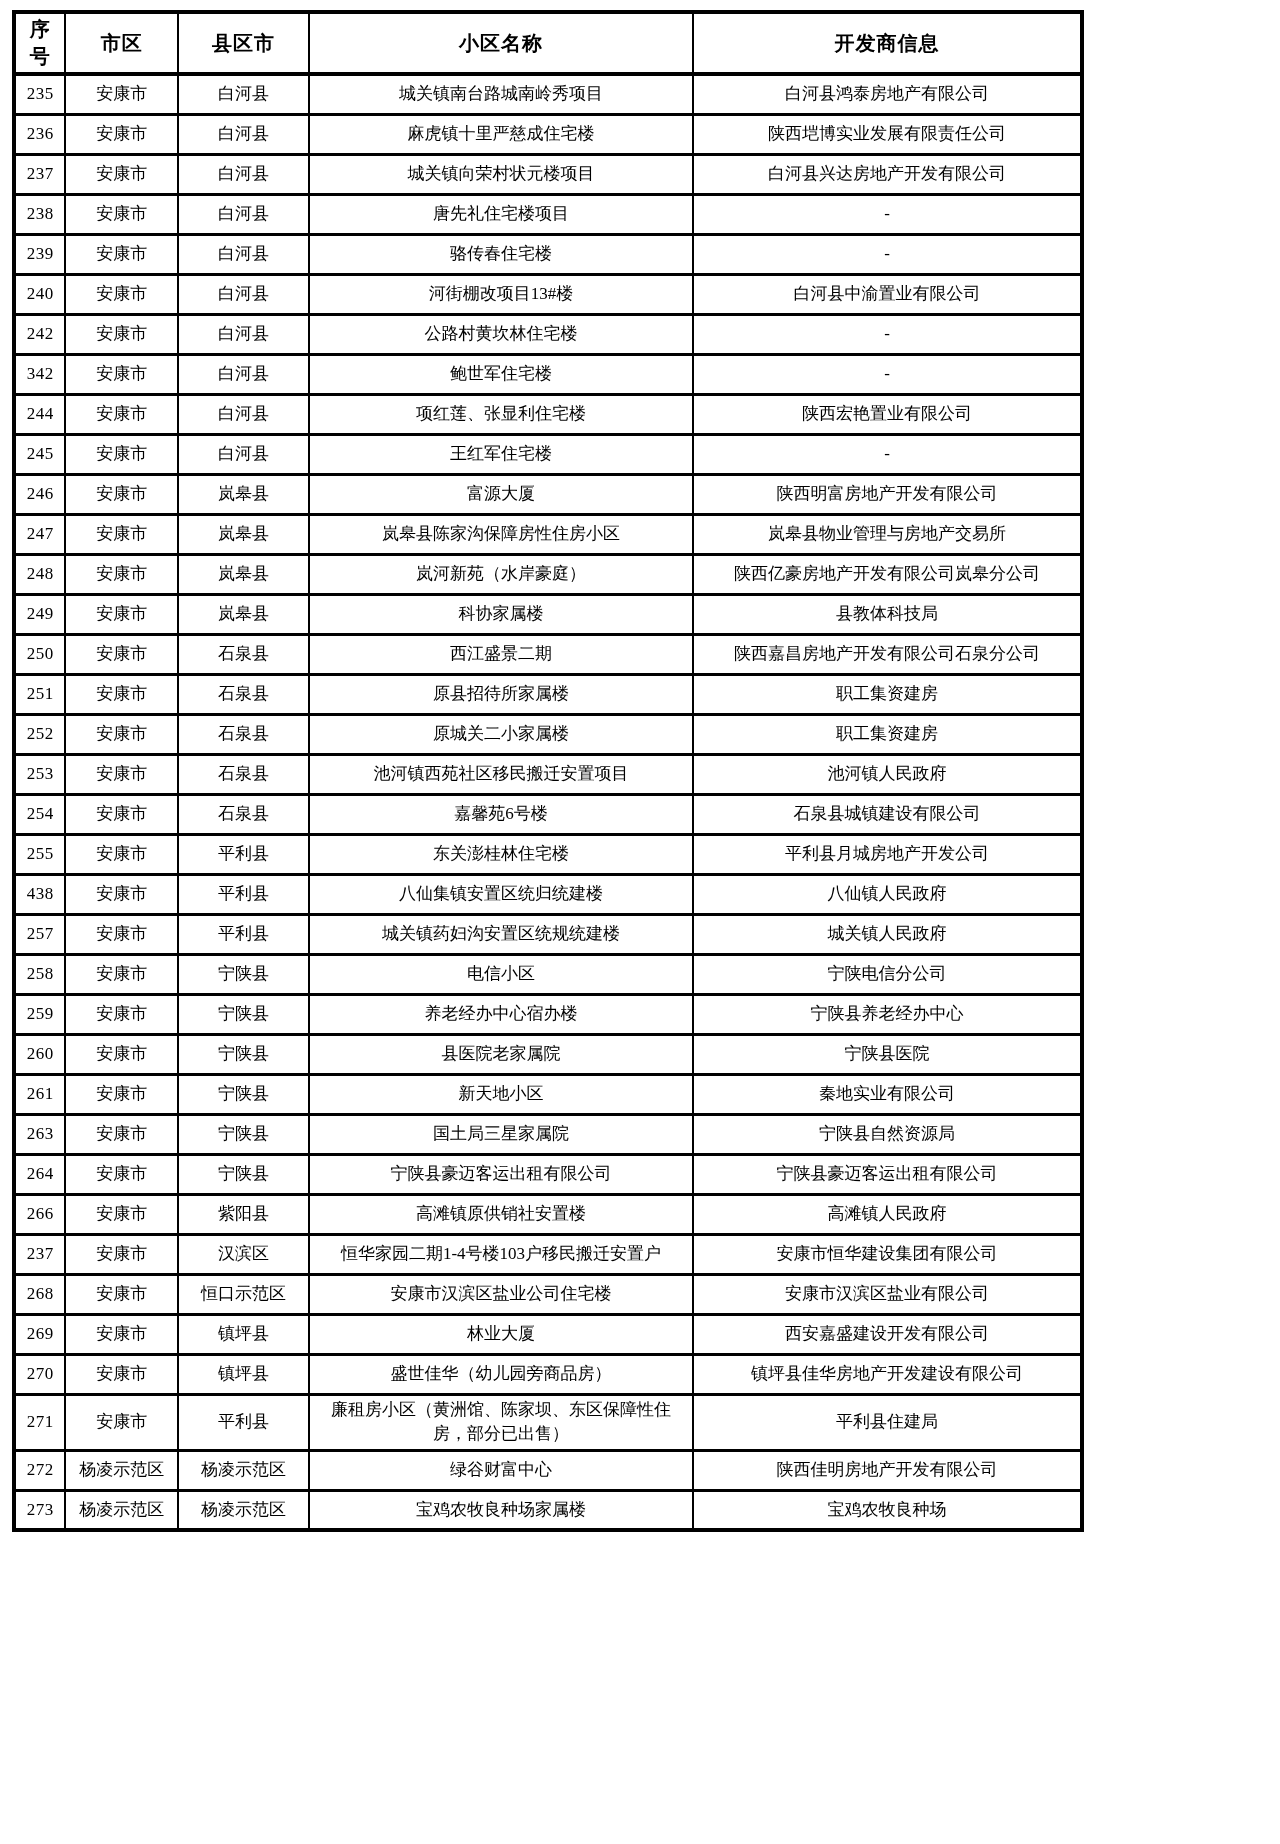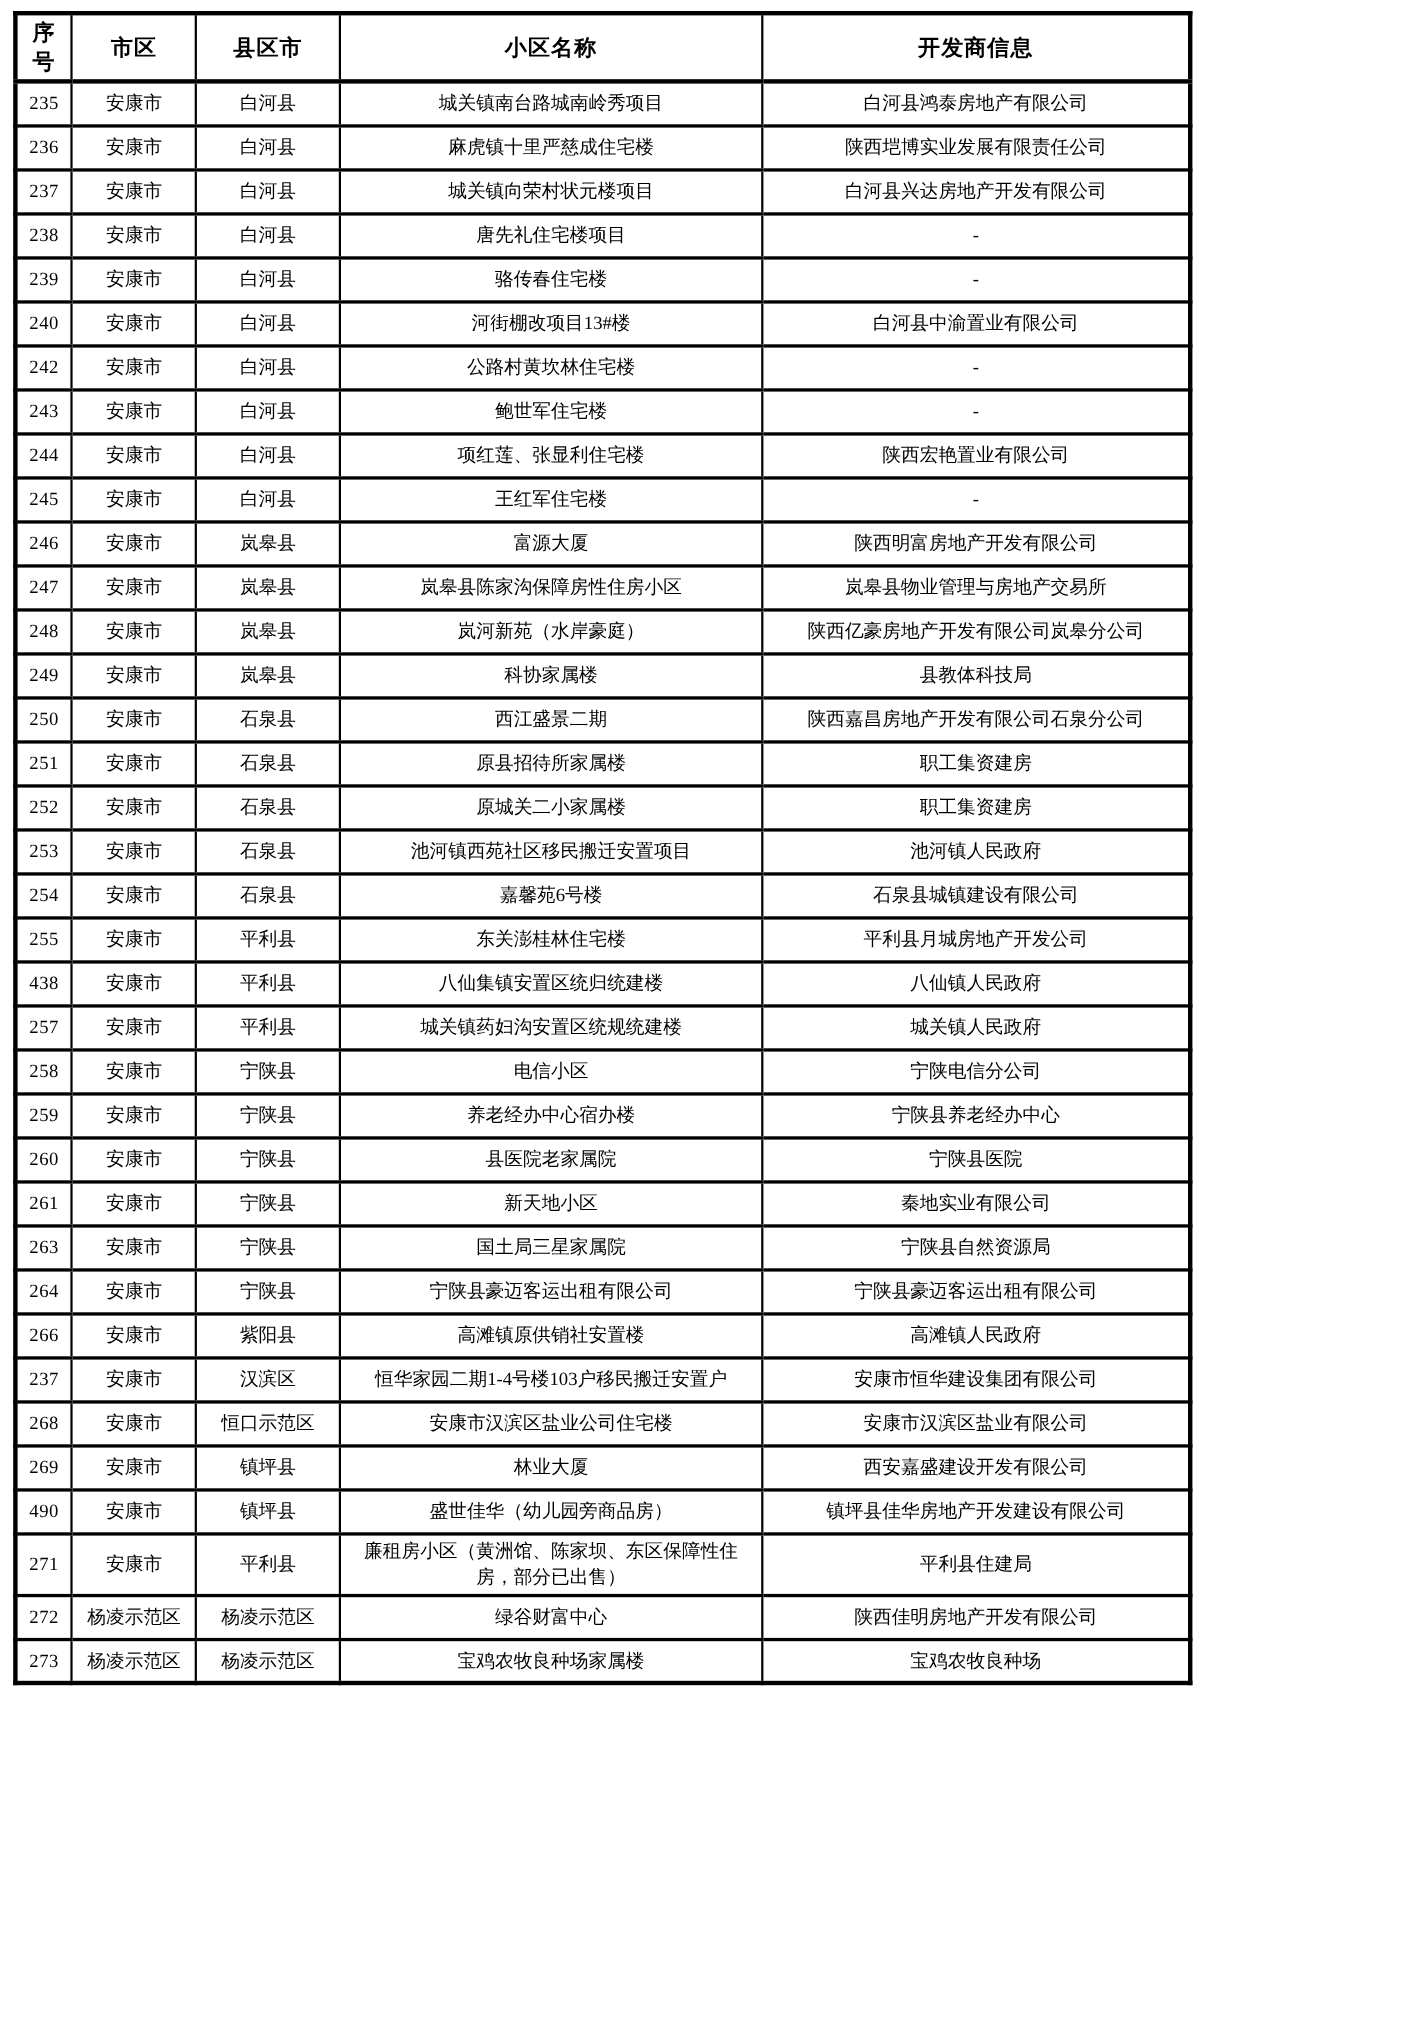--- a/index.html
+++ b/index.html
@@ -121,21 +121,21 @@
     <td class="cell-developer">白河县中渝置业有限公司</td>
   </tr>
         <tr>
     <td class="cell-index">242</td>
     <td class="cell-city">安康市</td>
     <td class="cell-county">白河县</td>
     <td class="cell-community">公路村黄坎林住宅楼</td>
     <td class="cell-developer">-</td>
   </tr>
         <tr>
-    <td class="cell-index">243</td>
+    <td class="cell-index">342</td>
     <td class="cell-city">安康市</td>
     <td class="cell-county">白河县</td>
     <td class="cell-community">鲍世军住宅楼</td>
     <td class="cell-developer">-</td>
   </tr>
         <tr>
     <td class="cell-index">244</td>
     <td class="cell-city">安康市</td>
     <td class="cell-county">白河县</td>
     <td class="cell-community">项红莲、张显利住宅楼</td>
@@ -296,21 +296,21 @@
     <td class="cell-developer">安康市汉滨区盐业有限公司</td>
   </tr>
         <tr>
     <td class="cell-index">269</td>
     <td class="cell-city">安康市</td>
     <td class="cell-county">镇坪县</td>
     <td class="cell-community">林业大厦</td>
     <td class="cell-developer">西安嘉盛建设开发有限公司</td>
   </tr>
         <tr>
-    <td class="cell-index">490</td>
+    <td class="cell-index">270</td>
     <td class="cell-city">安康市</td>
     <td class="cell-county">镇坪县</td>
     <td class="cell-community">盛世佳华（幼儿园旁商品房）</td>
     <td class="cell-developer">镇坪县佳华房地产开发建设有限公司</td>
   </tr>
         <tr>
     <td class="cell-index">271</td>
     <td class="cell-city">安康市</td>
     <td class="cell-county">平利县</td>
     <td class="cell-community">廉租房小区（黄洲馆、陈家坝、东区保障性住房，部分已出售）</td>

